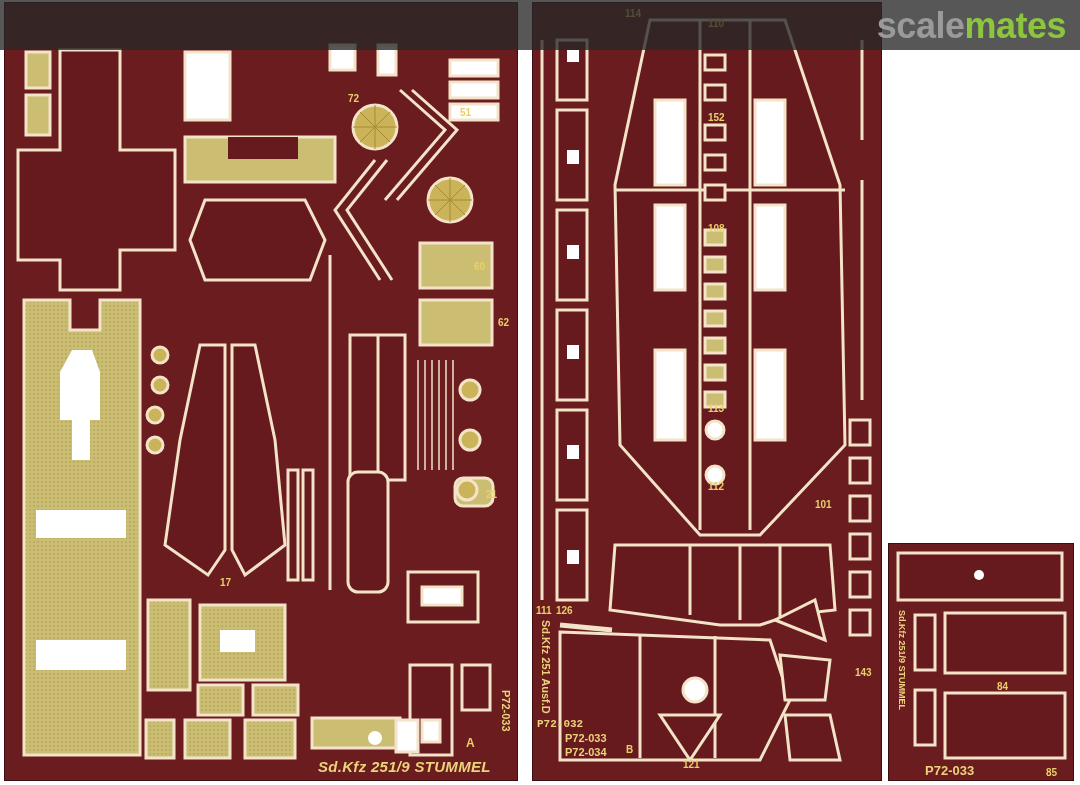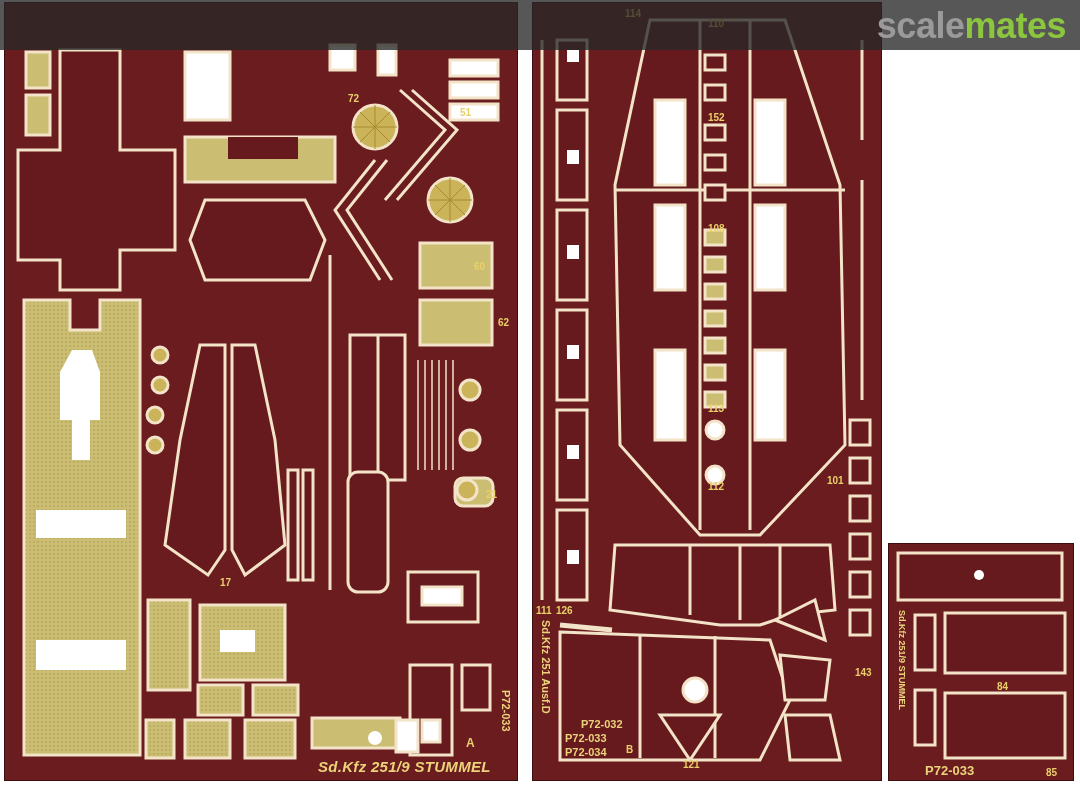--- a/index.html
+++ b/index.html
@@ -206,37 +206,37 @@
       <rect x="915" y="690" width="20" height="55" fill="#661a1d"></rect>
       <circle cx="979" cy="575" r="5" fill="#ffffff" stroke="none"></circle>
     </g>
   </svg>
 
   <div class="title-lbl" style="left:318px;top:758px;">Sd.Kfz 251/9 STUMMEL</div>
   <div class="code-lbl vlbl" style="left:500px;top:690px;">P72-033</div>
   <div class="lbl" style="left:466px;top:738px;font-size:12px;">A</div>
 
   <div class="code-lbl vlbl" style="left:540px;top:620px;">Sd.Kfz 251 Ausf.D</div>
-  <div class="code-lbl" style="left:581px;top:718px;">P72-032</div>
+  <div class="code-lbl" style="left:537px;top:718px;font-family:Liberation Mono, monospace;">P72-032</div>
   <div class="code-lbl" style="left:565px;top:732px;">P72-033</div>
   <div class="code-lbl" style="left:565px;top:746px;">P72-034</div>
   <div class="lbl" style="left:626px;top:745px;">B</div>
 
   <div class="code-lbl vlbl" style="left:896px;top:610px;font-size:9px;">Sd.Kfz 251/9 STUMMEL</div>
   <div class="code-lbl" style="left:925px;top:765px;font-size:13px;">P72-033</div>
   <div class="lbl" style="left:997px;top:682px;">84</div>
   <div class="lbl" style="left:1046px;top:768px;">85</div>
 
   <div class="lbl" style="left:625px;top:9px;">114</div>
   <div class="lbl" style="left:708px;top:19px;">110</div>
   <div class="lbl" style="left:708px;top:113px;">152</div>
   <div class="lbl" style="left:708px;top:224px;">108</div>
   <div class="lbl" style="left:708px;top:404px;">113</div>
   <div class="lbl" style="left:708px;top:450px;margin-top:32px;">112</div>
-  <div class="lbl" style="left:815px;top:476px;margin-left:12px;">101</div>
+  <div class="lbl" style="left:815px;top:500px;">101</div>
   <div class="lbl" style="left:556px;top:606px;">126</div>
   <div class="lbl" style="left:855px;top:668px;">143</div>
   <div class="lbl" style="left:536px;top:606px;">111</div>
   <div class="lbl" style="left:683px;top:760px;">121</div>
   <div class="lbl" style="left:348px;top:94px;text-align:center;">72</div>
   <div class="lbl" style="left:474px;top:262px;">60</div>
   <div class="lbl" style="left:498px;top:318px;">62</div>
   <div class="lbl" style="left:220px;top:578px;">17</div>
   <div class="lbl" style="left:486px;top:490px;">21</div>
   <div class="lbl" style="left:460px;top:108px;">51</div>

